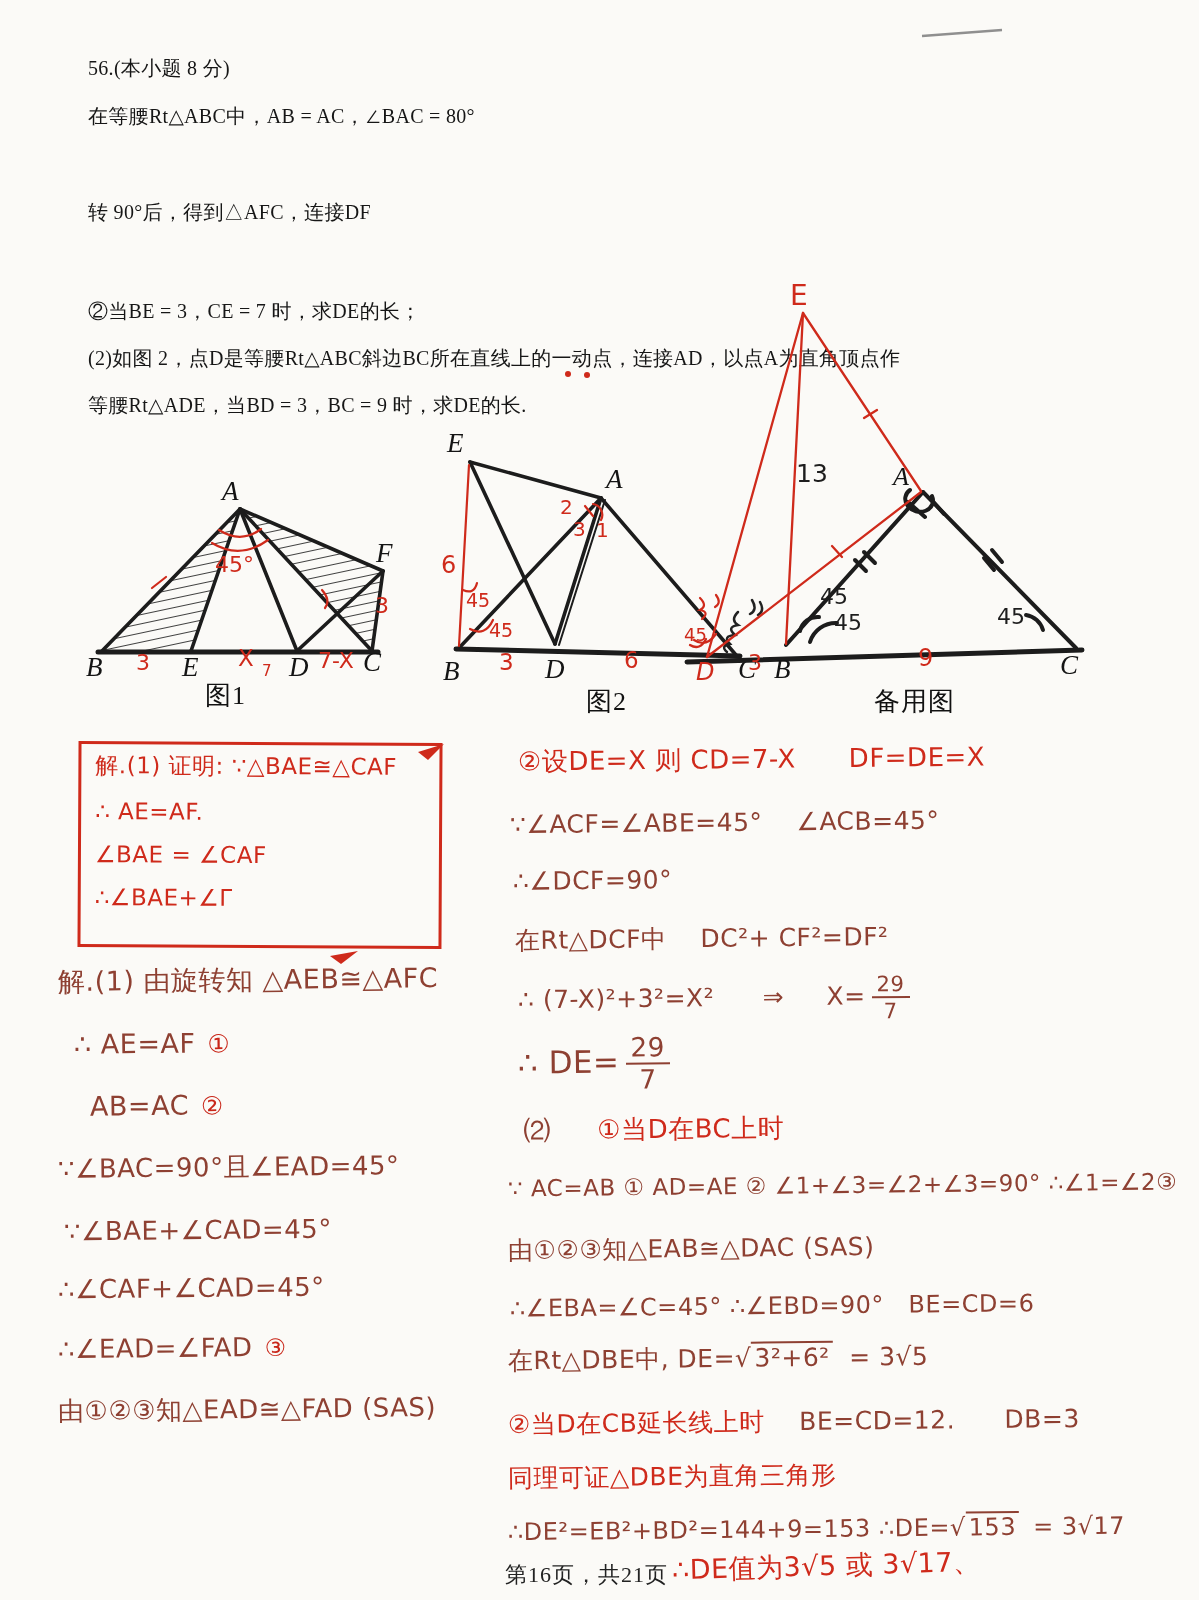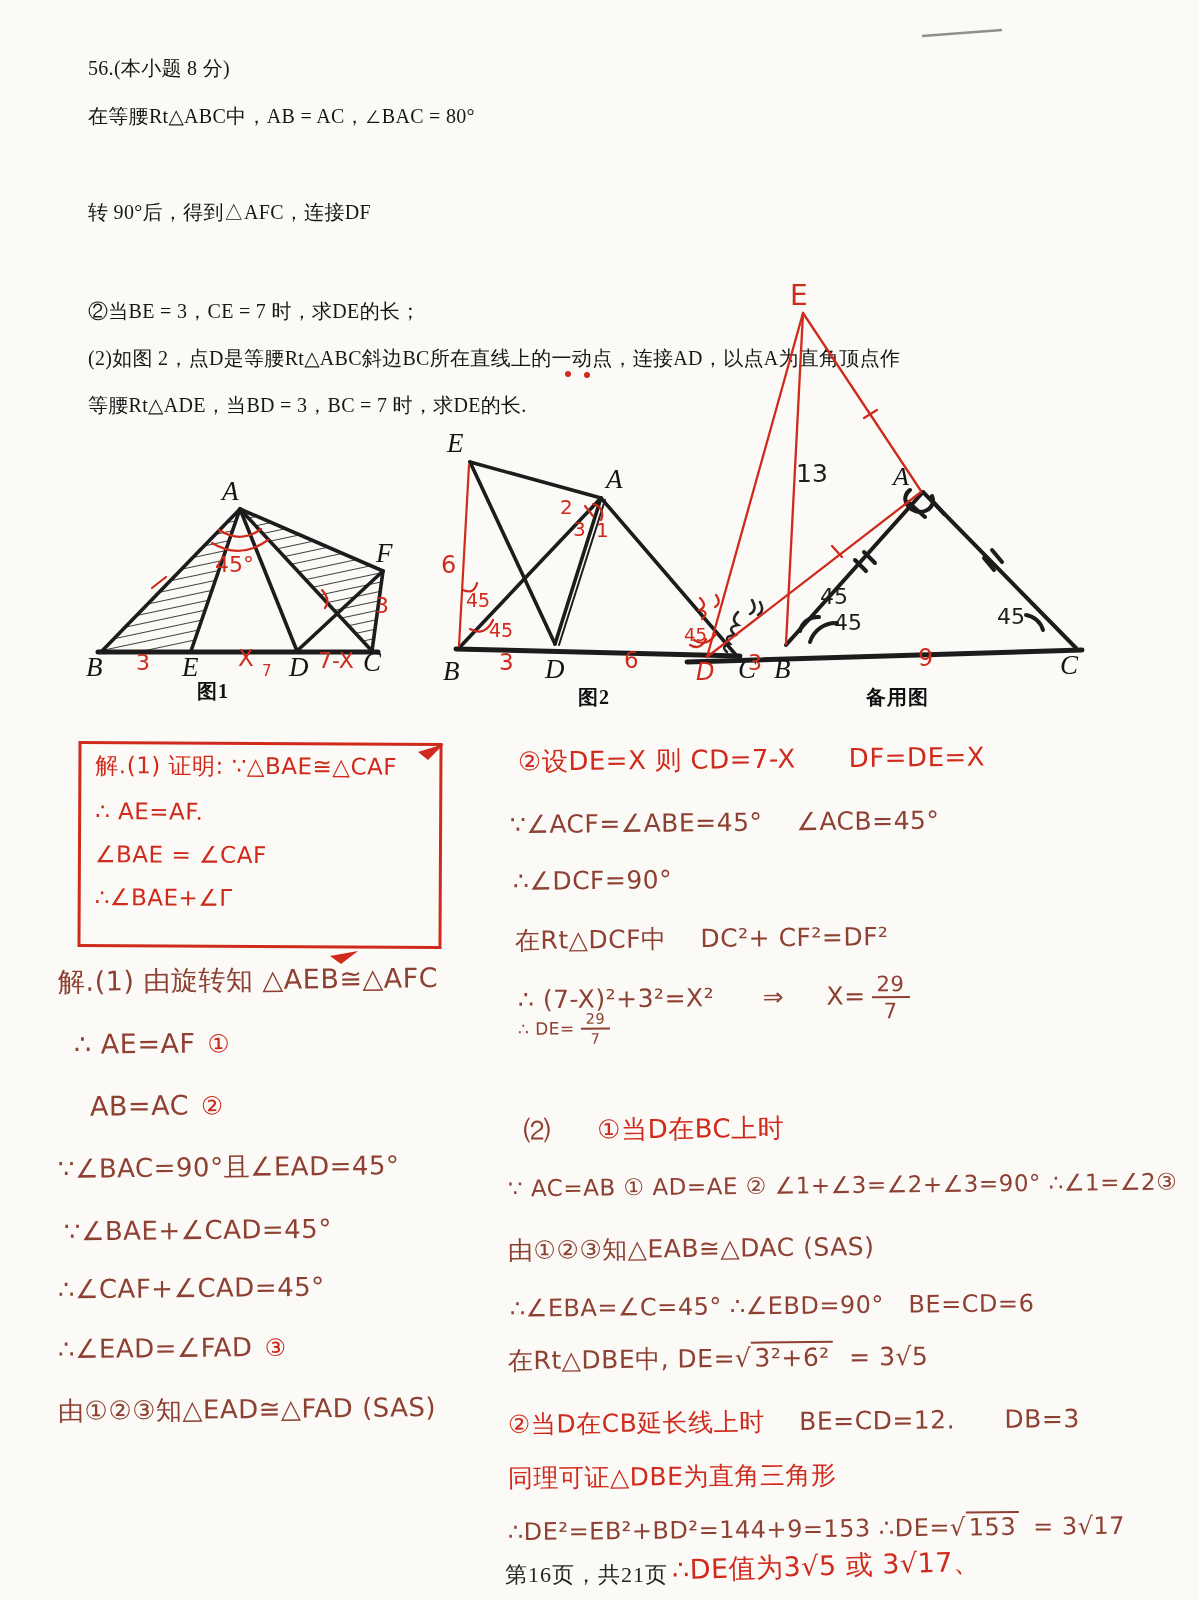--- a/index.html
+++ b/index.html
@@ -10,22 +10,22 @@
     color:#1b1b1b;
   }
   
   .pline{
     position:absolute;left:88px;width:1075px;
     font-size:20px;letter-spacing:.3px;white-space:nowrap;
     color:#161616;
   }
   
   .figcap{
-    position:absolute;font-size:20px;font-weight:bold;color:#111;
-    font-family:"Liberation Serif",serif;letter-spacing:1px;
+    position:absolute;font-size:26px;font-weight:normal;color:#111;
+    font-family:"Liberation Serif",serif;letter-spacing:1px;margin-left:8px;
   }
   
   .hw{
     position:absolute;white-space:nowrap;
     font-family:"DejaVu Sans",sans-serif;
     transform:rotate(-.6deg);letter-spacing:.5px;
   }
   .bright{color:#cf2a1b;}
   .maroon{color:#8e4032;}
   .redbox{
@@ -55,21 +55,21 @@
 </head>
 <body>
 
 <div class="page">
 
   <div class="pline" style="top:55px">56.(本小题 8 分)</div>
   <div class="pline" style="top:103px">在等腰Rt△ABC中，AB = AC，∠BAC = 80°</div>
   <div class="pline" style="top:199px">转 90°后，得到△AFC，连接DF</div>
   <div class="pline" style="top:298px">②当BE = 3，CE = 7 时，求DE的长；</div>
   <div class="pline" style="top:345px">(2)如图 2，点D是等腰Rt△ABC斜边BC所在直线上的一动点，连接AD，以点A为直角顶点作</div>
-  <div class="pline" style="top:392px">等腰Rt△ADE，当BD = 3，BC = 7 时，求DE的长.</div>
+  <div class="pline" style="top:392px">等腰Rt△ADE，当BD = 3，BC = 9 时，求DE的长.</div>
 
   <div class="figcap" style="left:197px;top:678px">图1</div>
   <div class="figcap" style="left:578px;top:684px">图2</div>
   <div class="figcap" style="left:866px;top:684px">备用图</div>
 
   <svg width="1199" height="1600" viewBox="0 0 1199 1600">
     <defs>
       <pattern id="hatch" width="9" height="9" patternUnits="userSpaceOnUse" patternTransform="rotate(78)">
         <line x1="0" y1="0" x2="0" y2="9" stroke="#2b2b2b" stroke-width="1.8"></line>
       </pattern>
@@ -217,21 +217,21 @@
   <div class="hw maroon" style="left:513px;top:866px;font-size:25px">∴∠DCF=90°</div>
   <div class="hw maroon" style="left:515px;top:922px;font-size:25px">在Rt△DCF中　 DC²+ CF²=DF²</div>
   <div class="hw maroon" style="left:518px;top:975px;font-size:25px">
     <span>∴ (7-X)²+3²=X²</span>
     <span style="margin-left:40px">⇒</span>
     <span style="margin-left:34px">X=</span><span class="frac">
         <span class="num">29</span>
         <span class="den">7</span>
       </span>
   </div>
-  <div class="hw maroon" style="left:518px;top:1012px;font-size:17px">
+  <div class="hw maroon" style="left:518px;top:1035px;font-size:31px">
     <span>∴ DE=</span><span class="frac">
         <span class="num">29</span>
         <span class="den">7</span>
       </span>
   </div>
   <div class="hw" style="left:524px;top:1112px;font-size:26px">
     <span class="maroon">⑵</span>
     <span class="bright" style="margin-left:38px">①当D在BC上时</span>
   </div>
   <div class="hw maroon" style="left:508px;top:1172px;font-size:23px">∵ AC=AB ①  AD=AE ②  ∠1+∠3=∠2+∠3=90° ∴∠1=∠2③</div>

